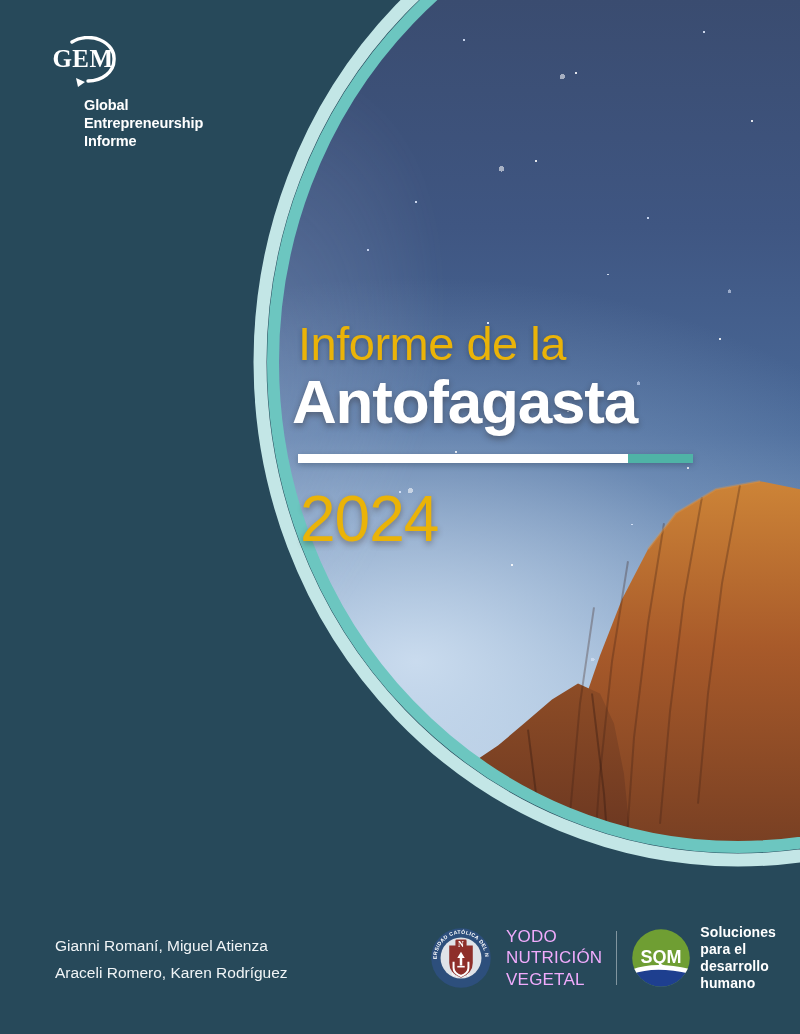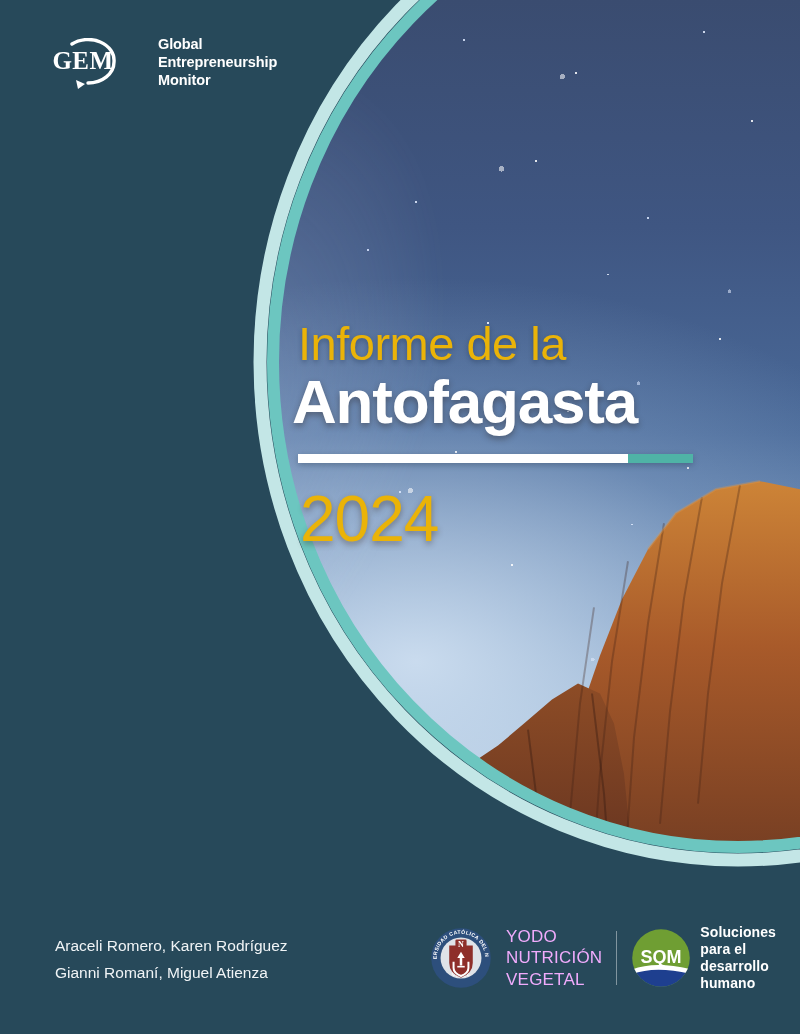--- a/index.html
+++ b/index.html
@@ -98,22 +98,24 @@
 
   
   .arcs { position: absolute; left: 0; top: 0; width: 800px; height: 1034px; pointer-events: none; }
   .arcs svg { display: block; }
 
   
   .gem-logo {
     position: absolute;
     left: 52px; top: 36px;
     display: flex;
-    align-items: flex-end;
+    align-items: flex-start;
+    gap: 9px;
     z-index: 6;
+    flex-direction: column;
   }
   .gem-mark { position: relative; width: 74px; height: 52px; }
   .gem-mark svg { position: absolute; inset: 0; }
   .gem-word {
     position: absolute;
     left: 0; top: 10px;
     width: 62px;
     text-align: center;
     font-family: "Liberation Serif", serif;
     font-weight: bold;
@@ -319,39 +321,39 @@
     <div class="gem-mark">
       <svg width="74" height="52" viewBox="0 0 74 52" aria-hidden="true">
         <path d="M20,6 A26,21 0 0 1 62,24 A26,21 0 0 1 36,45" fill="none" stroke="#ffffff" stroke-width="3.4" stroke-linecap="round"></path>
         <path d="M24,42 L33,46 L26,51 Z" fill="#ffffff"></path>
       </svg>
       <div class="gem-word">GEM</div>
     </div>
     <div class="gem-text">
       <div>Global</div>
       <div>Entrepreneurship</div>
-      <div>Monitor</div>
+      <div>Informe</div>
     </div>
   </div>
 
   <div class="title-block">
     <div class="title-line-1">Informe de la</div>
     <div class="title-line-3">Antofagasta</div>
 
     <div class="divider">
       <div class="divider-white"></div>
       <div class="divider-teal"></div>
     </div>
 
     <div class="year">2024</div>
   </div>
 
   <div class="authors">
+    <div>Gianni Romaní, Miguel Atienza</div>
     <div>Araceli Romero, Karen Rodríguez</div>
-    <div>Gianni Romaní, Miguel Atienza</div>
   </div>
 
   <div class="footer-logos">
 
     <svg class="ucn-crest" viewBox="0 0 100 100" aria-hidden="true">
       <defs>
         <path id="ucnTop" d="M50,50 m-39,0 a39,39 0 1,1 78,0" fill="none"></path>
         <path id="ucnBot" d="M50,50 m-31,0 a31,31 0 1,0 62,0" fill="none"></path>
       </defs>
       <circle cx="50" cy="50" r="48" fill="#2d4f7c"></circle>

